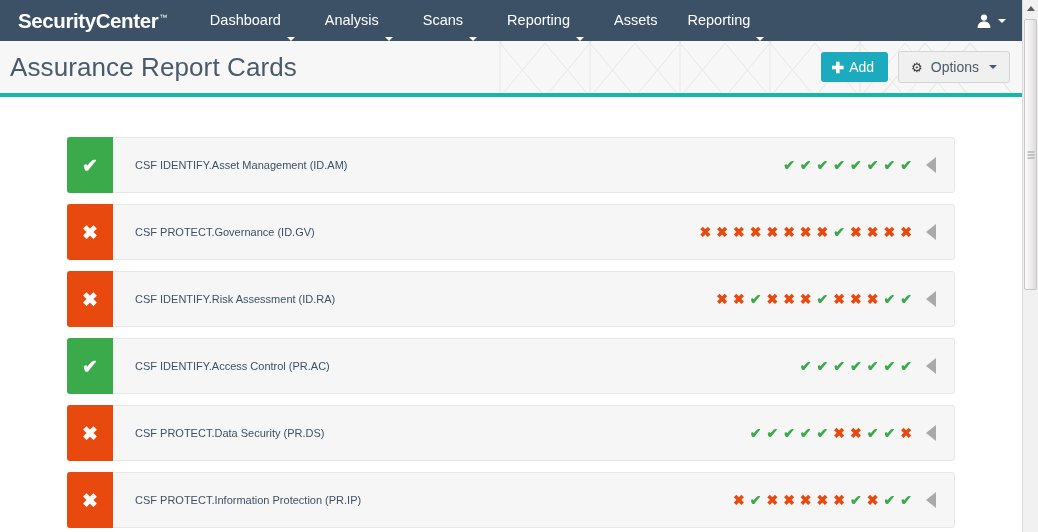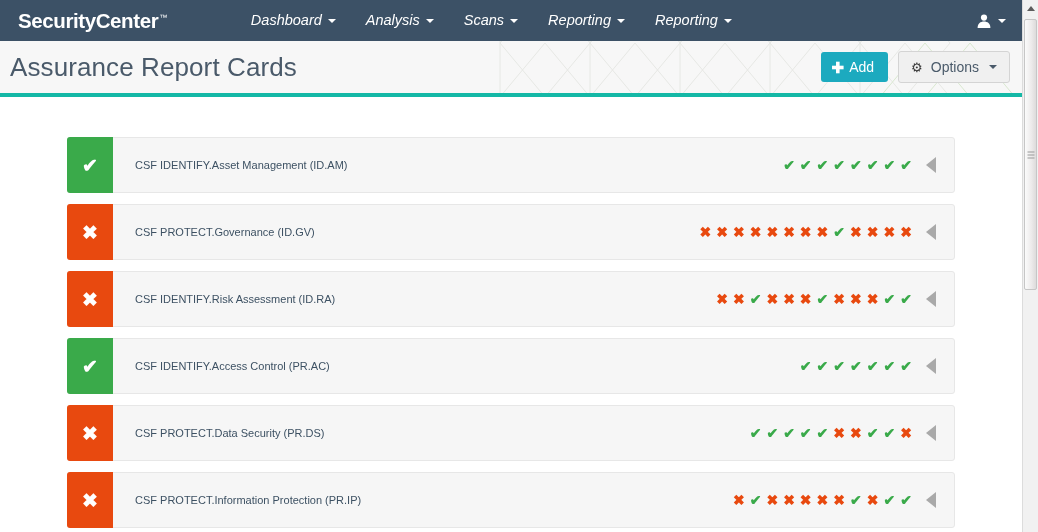--- a/index.html
+++ b/index.html
@@ -17,21 +17,20 @@
   }
 
   
   .navbar {
     position: absolute; top: 0; left: 0;
     width: 1022px; height: 41px;
     background: #3c5166;
     display: flex; align-items: center;
     padding-left: 18px;
     white-space: nowrap;
-    gap: 41px;
   }
   .brand {
     color: #ffffff;
     font-size: 20.5px;
     font-weight: bold;
     letter-spacing: -0.4px;
     margin-right: 28px;
     position: relative;
   }
   .brand .tm {
@@ -39,23 +38,22 @@
     vertical-align: super;
     margin-left: 1px;
   }
   .nav-item {
     color: #ffffff;
     font-size: 14.5px;
     padding: 0 15px;
     height: 41px;
     line-height: 41px;
     display: inline-flex;
-    align-items: center;
-    cursor: pointer;
-    font-style: italic;
+    align-items: flex-end;
+    cursor: pointer;
   }
   .caret {
     display: inline-block;
     width: 0; height: 0;
     margin-left: 6px;
     border-left: 4.5px solid transparent;
     border-right: 4.5px solid transparent;
     border-top: 4.5px solid currentColor;
   }
   .user-menu {
@@ -252,20 +250,23 @@
           <span>Analysis</span>
           <span class="caret"></span>
         </div>
         <div class="nav-item">
           <span>Scans</span>
           <span class="caret"></span>
         </div>
         <div class="nav-item">
           <span>Reporting</span>
           <span class="caret"></span>
+        </div>
+        <div class="nav-item">
+          <span>Assets</span>
         </div>
         <div class="nav-item">
           <span>Reporting</span>
           <span class="caret"></span>
         </div>
       </div>
     <div class="user-menu">
       <svg class="user-icon" width="16" height="16" viewBox="0 0 16 16">
         <circle cx="8" cy="4.6" r="3.1" fill="#ffffff"></circle>
         <path d="M1.6 15 C1.6 10.6 4.5 8.6 8 8.6 C11.5 8.6 14.4 10.6 14.4 15 Z" fill="#ffffff"></path>

